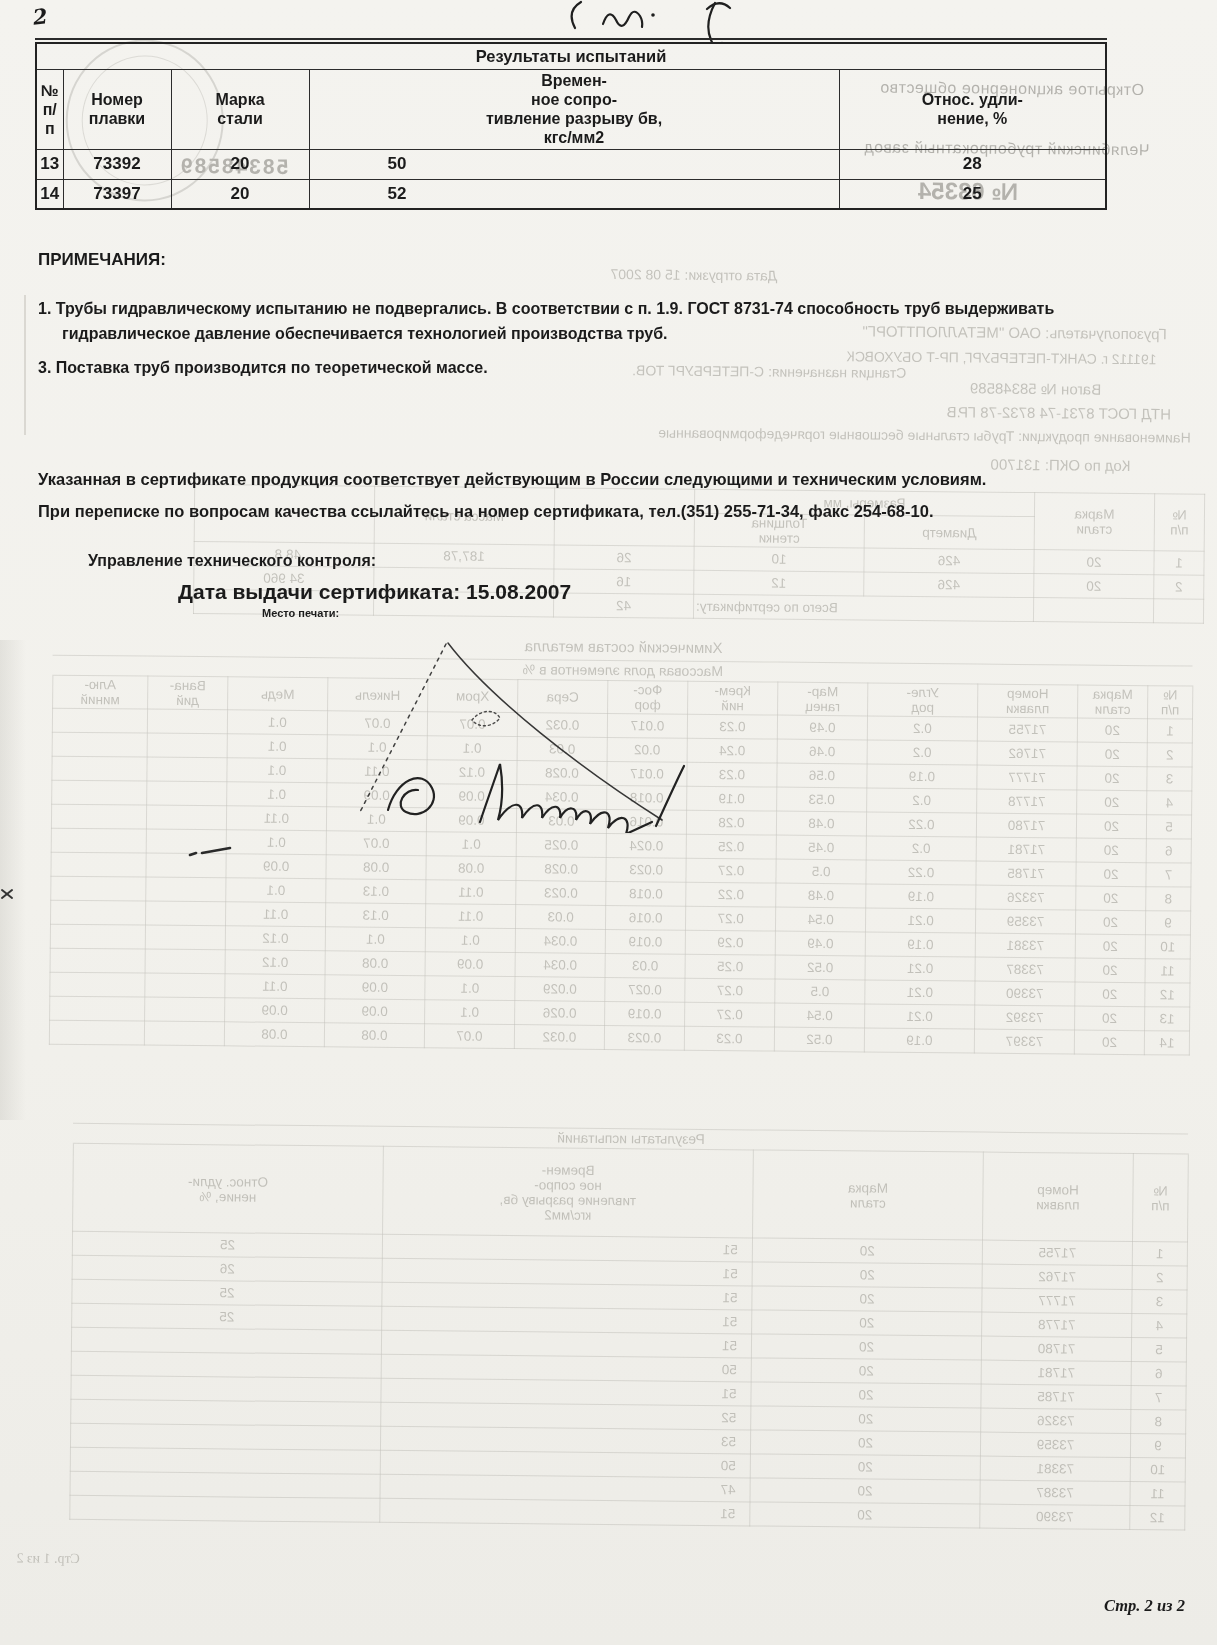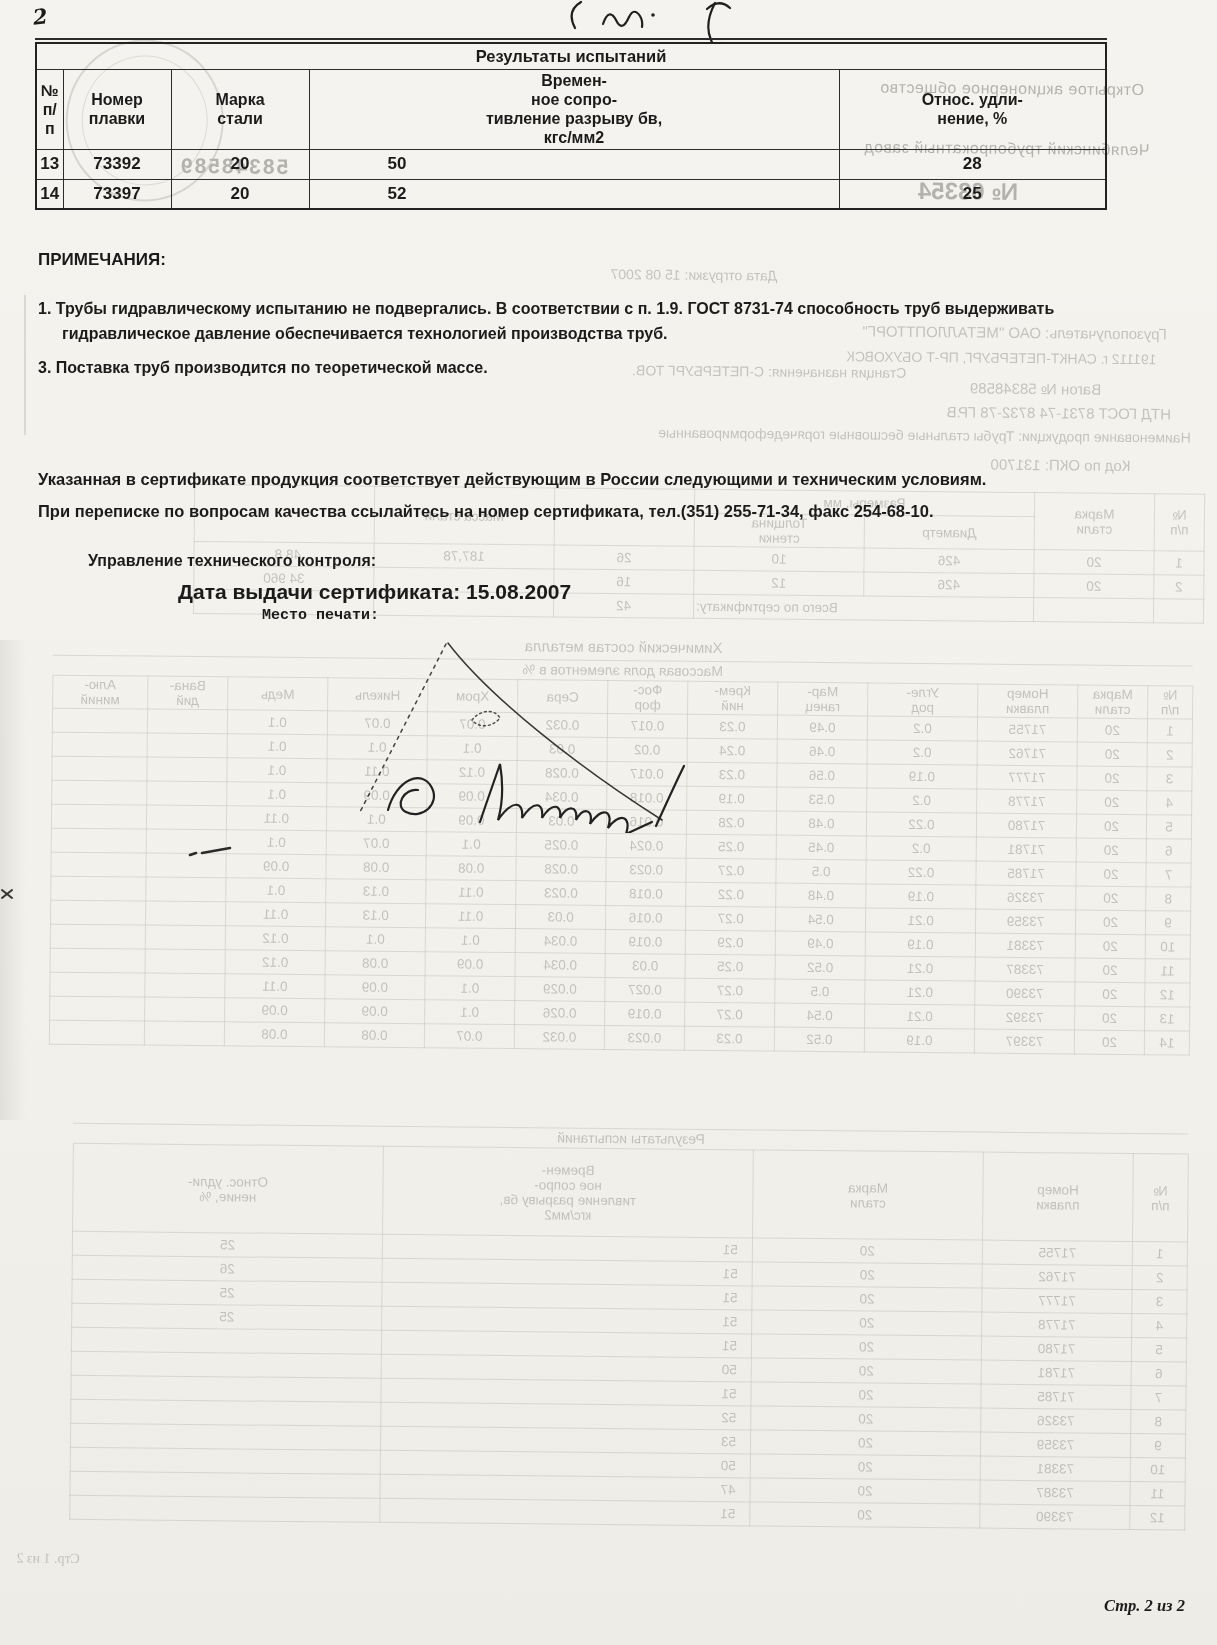--- a/index.html
+++ b/index.html
@@ -569,21 +569,21 @@
       <div class="note">1. Трубы гидравлическому испытанию не подвергались. В соответствии с п. 1.9. ГОСТ 8731-74 способность труб выдерживать
 гидравлическое давление обеспечивается технологией производства труб.</div>
       <div class="note">3. Поставка труб производится по теоретической массе.</div>
     </div>
 
     <div class="abs txt" style="left:38px;top:470px;font-size:16.5px;">Указанная в сертификате продукция соответствует действующим в России следующими и техническим условиям.</div>
     <div class="abs txt" style="left:38px;top:502px;font-size:16.5px;">При переписке по вопросам качества ссылайтесь на номер сертификата, тел.(351) 255-71-34, факс 254-68-10.</div>
 
     <div class="abs txt" style="left:88px;top:552px;font-size:16px;">Управление технического контроля:</div>
     <div class="abs txt" style="left:178px;top:580px;font-size:21px;">Дата выдачи сертификата: 15.08.2007</div>
-    <div class="abs txt" style="left:262px;top:607px;font-size:15px;font-family:Liberation Mono, monospace;">Место печати:</div>
+    <div class="abs txt" style="left:262px;top:607px;font-size:11px;">Место печати:</div>
 
     <svg class="abs" style="left:330px;top:628px;" width="360" height="205" viewBox="0 0 360 205">
       <g fill="none" stroke="#222" stroke-linecap="round">
         <path d="M116,16 L30,184" stroke-width="1.5" stroke-dasharray="3 5" opacity=".85"></path>
         <path d="M118,15 C160,70 250,140 332,192" stroke-width="1.5" opacity=".9"></path>
         <path d="M142,92 c8,-10 22,-12 28,-2 c-8,10 -22,10 -28,2" stroke-width="1.4" stroke-dasharray="2 3" opacity=".8"></path>
         <g stroke-width="2.2">
           <path d="M58,182 c8,-30 34,-42 44,-22 c8,16 -10,32 -26,24 c-12,-6 -2,-24 12,-22"></path>
           <path d="M150,194 c8,-24 16,-46 20,-58 c4,24 2,42 -2,56 c14,-20 26,-20 24,-2 c12,-18 22,-16 20,0 c10,-16 20,-14 18,0 c8,-14 18,-12 16,2 c8,-14 18,-10 14,4 c12,-18 24,-14 18,4 c12,-16 24,-12 18,6 l26,-12"></path>
           <path d="M326,198 c10,-22 20,-44 28,-60"></path>

